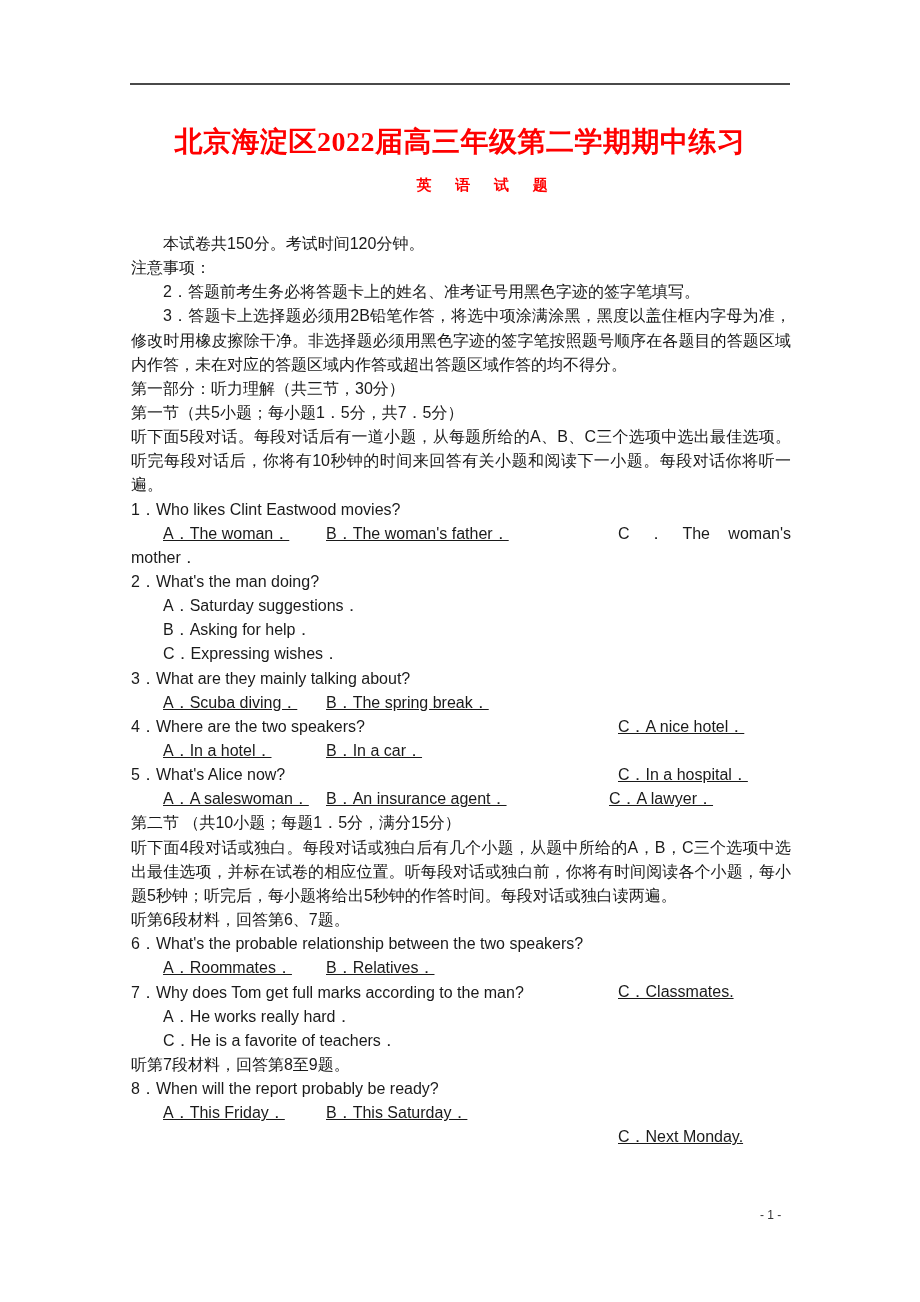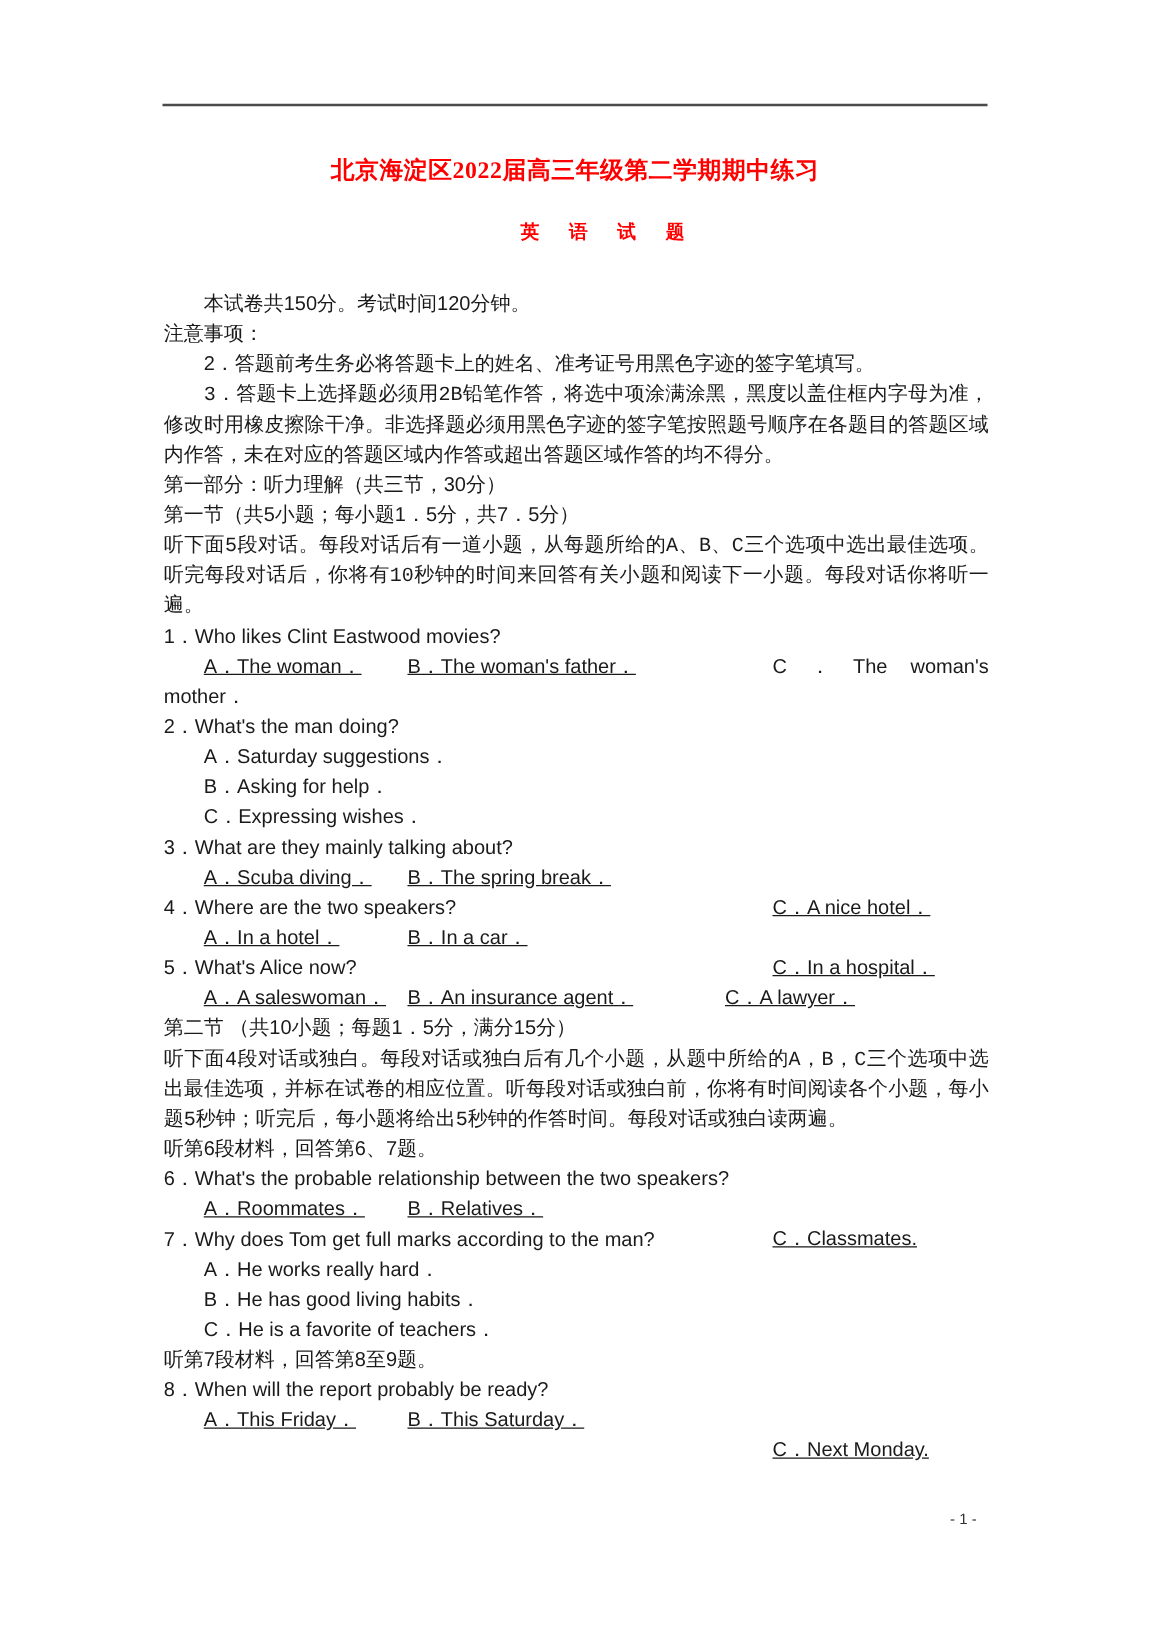--- a/index.html
+++ b/index.html
@@ -1,29 +1,29 @@
 <!DOCTYPE html>
 <html><head>
 <meta charset="utf-8">
 <style>
   html, body { margin:0; padding:0; background:#ffffff; }
   body { width:920px; height:1302px; position:relative; overflow:hidden;
          font-family:"Liberation Sans","DejaVu Sans",sans-serif; color:#1a1a1a; }
   .rule { position:absolute; left:130px; top:83px; width:660px; height:2px; background:#4a4a4a; }
   .title { position:absolute; left:0; width:920px; text-align:center; color:#ff0000;
            font-family:"Liberation Serif","DejaVu Serif",serif; font-weight:bold; }
-  .t1 { top:123px; font-size:19px; letter-spacing:0.5px; }
+  .t1 { top:123px; font-size:28px; letter-spacing:0.5px; }
   .t2 { top:176px; font-size:15px; letter-spacing:10px;padding-left:27px; }
   .body { position:absolute; left:131px; top:232px; width:660px; font-size:16px; line-height:24.15px; }
   .line { white-space:nowrap; height:24.15px; position:relative; }
   .indent { padding-left:32px; }
-  .wrap { white-space:normal; height:auto; text-align:justify;font-family:Liberation Mono, monospace; }
+  .wrap { white-space:normal; height:auto; text-align:justify; }
   .opts { position:relative; height:24.15px; }
   .opt { position:absolute; top:0; white-space:nowrap;text-decoration:underline; }
-  .oA { left:32px; } .oB { left:195px; } .oC { left:487px;margin-top:24px; } .oC2 { left:449px;text-align:right; }
+  .oA { left:32px; } .oB { left:195px; } .oC { left:487px;margin-top:24px; } .oC2 { left:478px;text-align:right; }
   .q1c { position:absolute; left:487px; right:0; top:0; display:flex; justify-content:space-between; }
   .pagenum { position:absolute; left:760px; top:1208px; font-size:12px; color:#333; }
 </style>
 </head>
 <body>
 
 <div class="rule"></div>
 <div class="title t1">北京海淀区2022届高三年级第二学期期中练习</div>
 <div class="title t2">英 语 试 题</div>
 
@@ -82,21 +82,20 @@
 
   <div class="line">6．What's the probable relationship between the two speakers?</div>
   <div class="opts">
     <span class="opt oA">A．Roommates．</span>
     <span class="opt oB">B．Relatives．</span>
     <span class="opt oC">C．Classmates.</span>
   </div>
 
   <div class="line">7．Why does Tom get full marks according to the man?</div>
   <div class="line indent">A．He works really hard．</div>
-  <div class="line indent">B．He has good living habits．</div>
   <div class="line indent">C．He is a favorite of teachers．</div>
 
   <div class="line">听第7段材料，回答第8至9题。</div>
 
   <div class="line">8．When will the report probably be ready?</div>
   <div class="opts">
     <span class="opt oA">A．This Friday．</span>
     <span class="opt oB">B．This Saturday．</span>
     <span class="opt oC">C．Next Monday.</span>
   </div>

